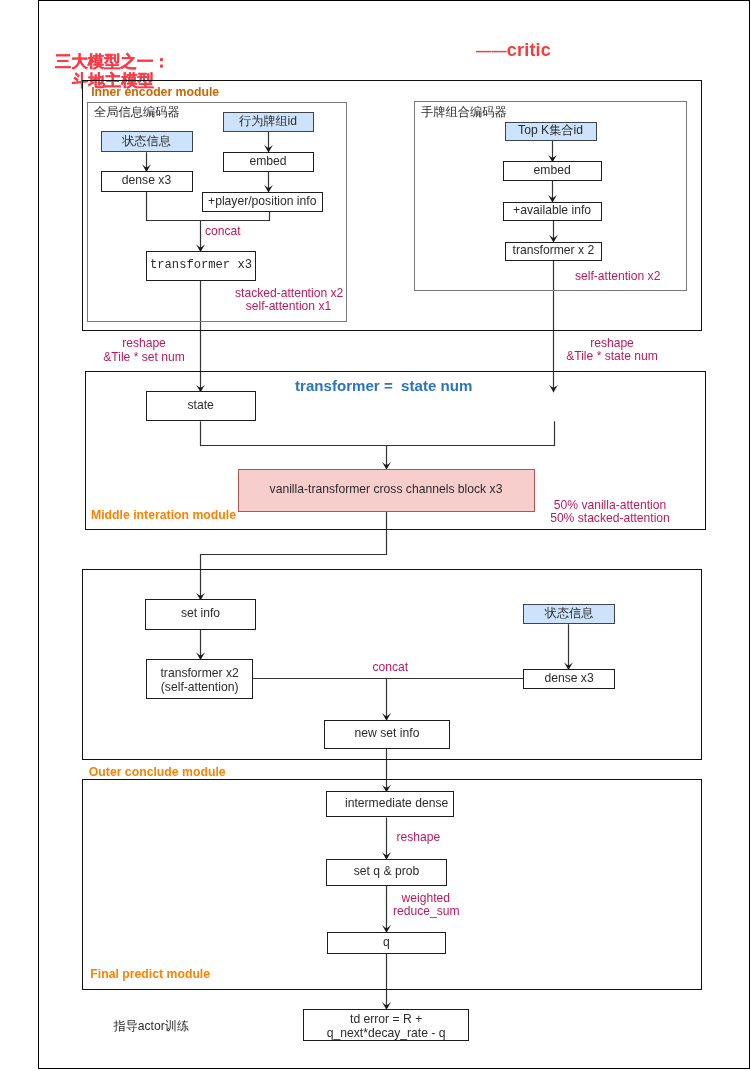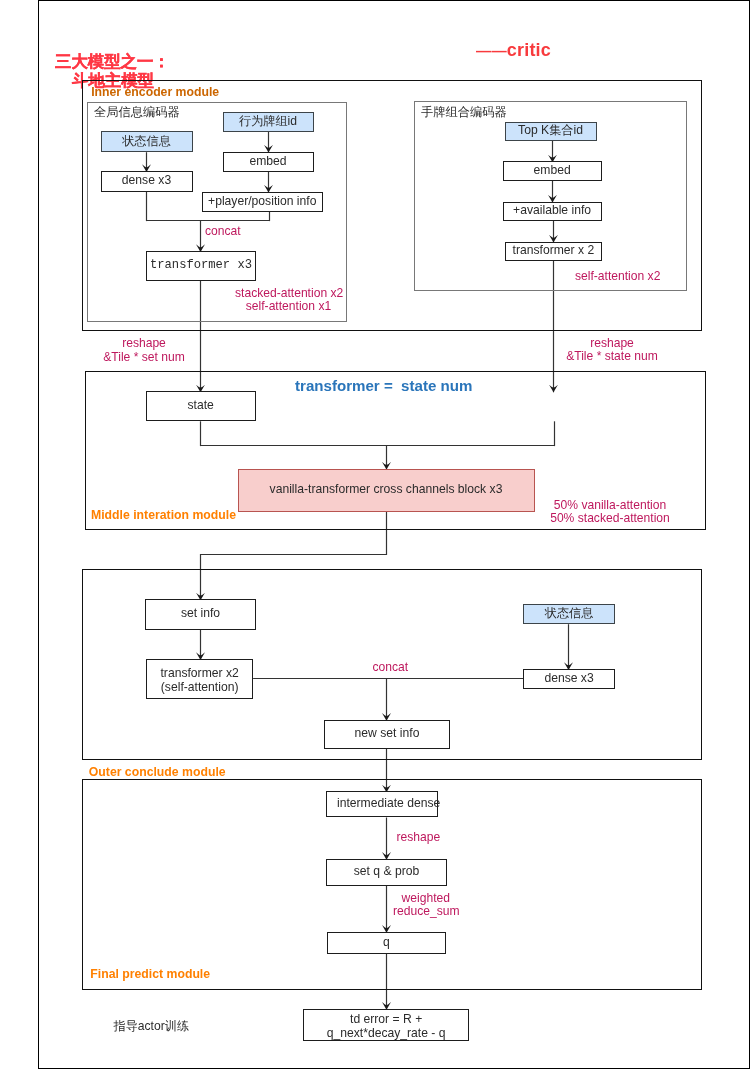--- a/index.html
+++ b/index.html
@@ -136,21 +136,21 @@
 (self-attention)</div>
   <div class="node blue" style="left:523.3px;top:604px;width:91.5px;height:20.2px;">状态信息</div>
   <div class="node" style="left:523.3px;top:668.9px;width:91.5px;height:20px;">dense x3</div>
   <div class="node" style="left:323.6px;top:719.7px;width:126.8px;height:29.3px;">new set info</div>
 
   <div class="lbl ann" style="left:372.5px;top:660.5px;">concat</div>
 
   <div class="mod" style="left:82px;top:778.5px;width:620px;height:211px;"></div>
   <div class="lbl modlabel" style="left:90.3px;top:967.2px;color:#ff8000;">Final predict module</div>
 
-  <div class="node" style="left:325.6px;top:791.3px;width:112px;height:26.2px;padding-left:14px;">intermediate dense</div>
+  <div class="node" style="left:325.6px;top:791.3px;width:128px;height:26.2px;padding-left:14px;">intermediate dense</div>
   <div class="node" style="left:326px;top:858.8px;width:121px;height:27.1px;">set q &amp; prob</div>
   <div class="node" style="left:327px;top:931.8px;width:119px;height:22px;">q</div>
   <div class="node" style="left:302.8px;top:1009.1px;width:166.7px;height:31.7px;line-height:14.9px;padding-top:3px;">td error = R +
 q_next*decay_rate - q</div>
 
   <div class="lbl ann" style="left:396.5px;top:831px;">reshape</div>
   <div class="lbl ann" style="left:393px;top:891.5px;text-align:center;width:65.5px;">weighted
 reduce_sum</div>
   <div class="lbl cjk" style="left:113.5px;top:1018px;font-size:12.15px;">指导actor训练</div>
 

